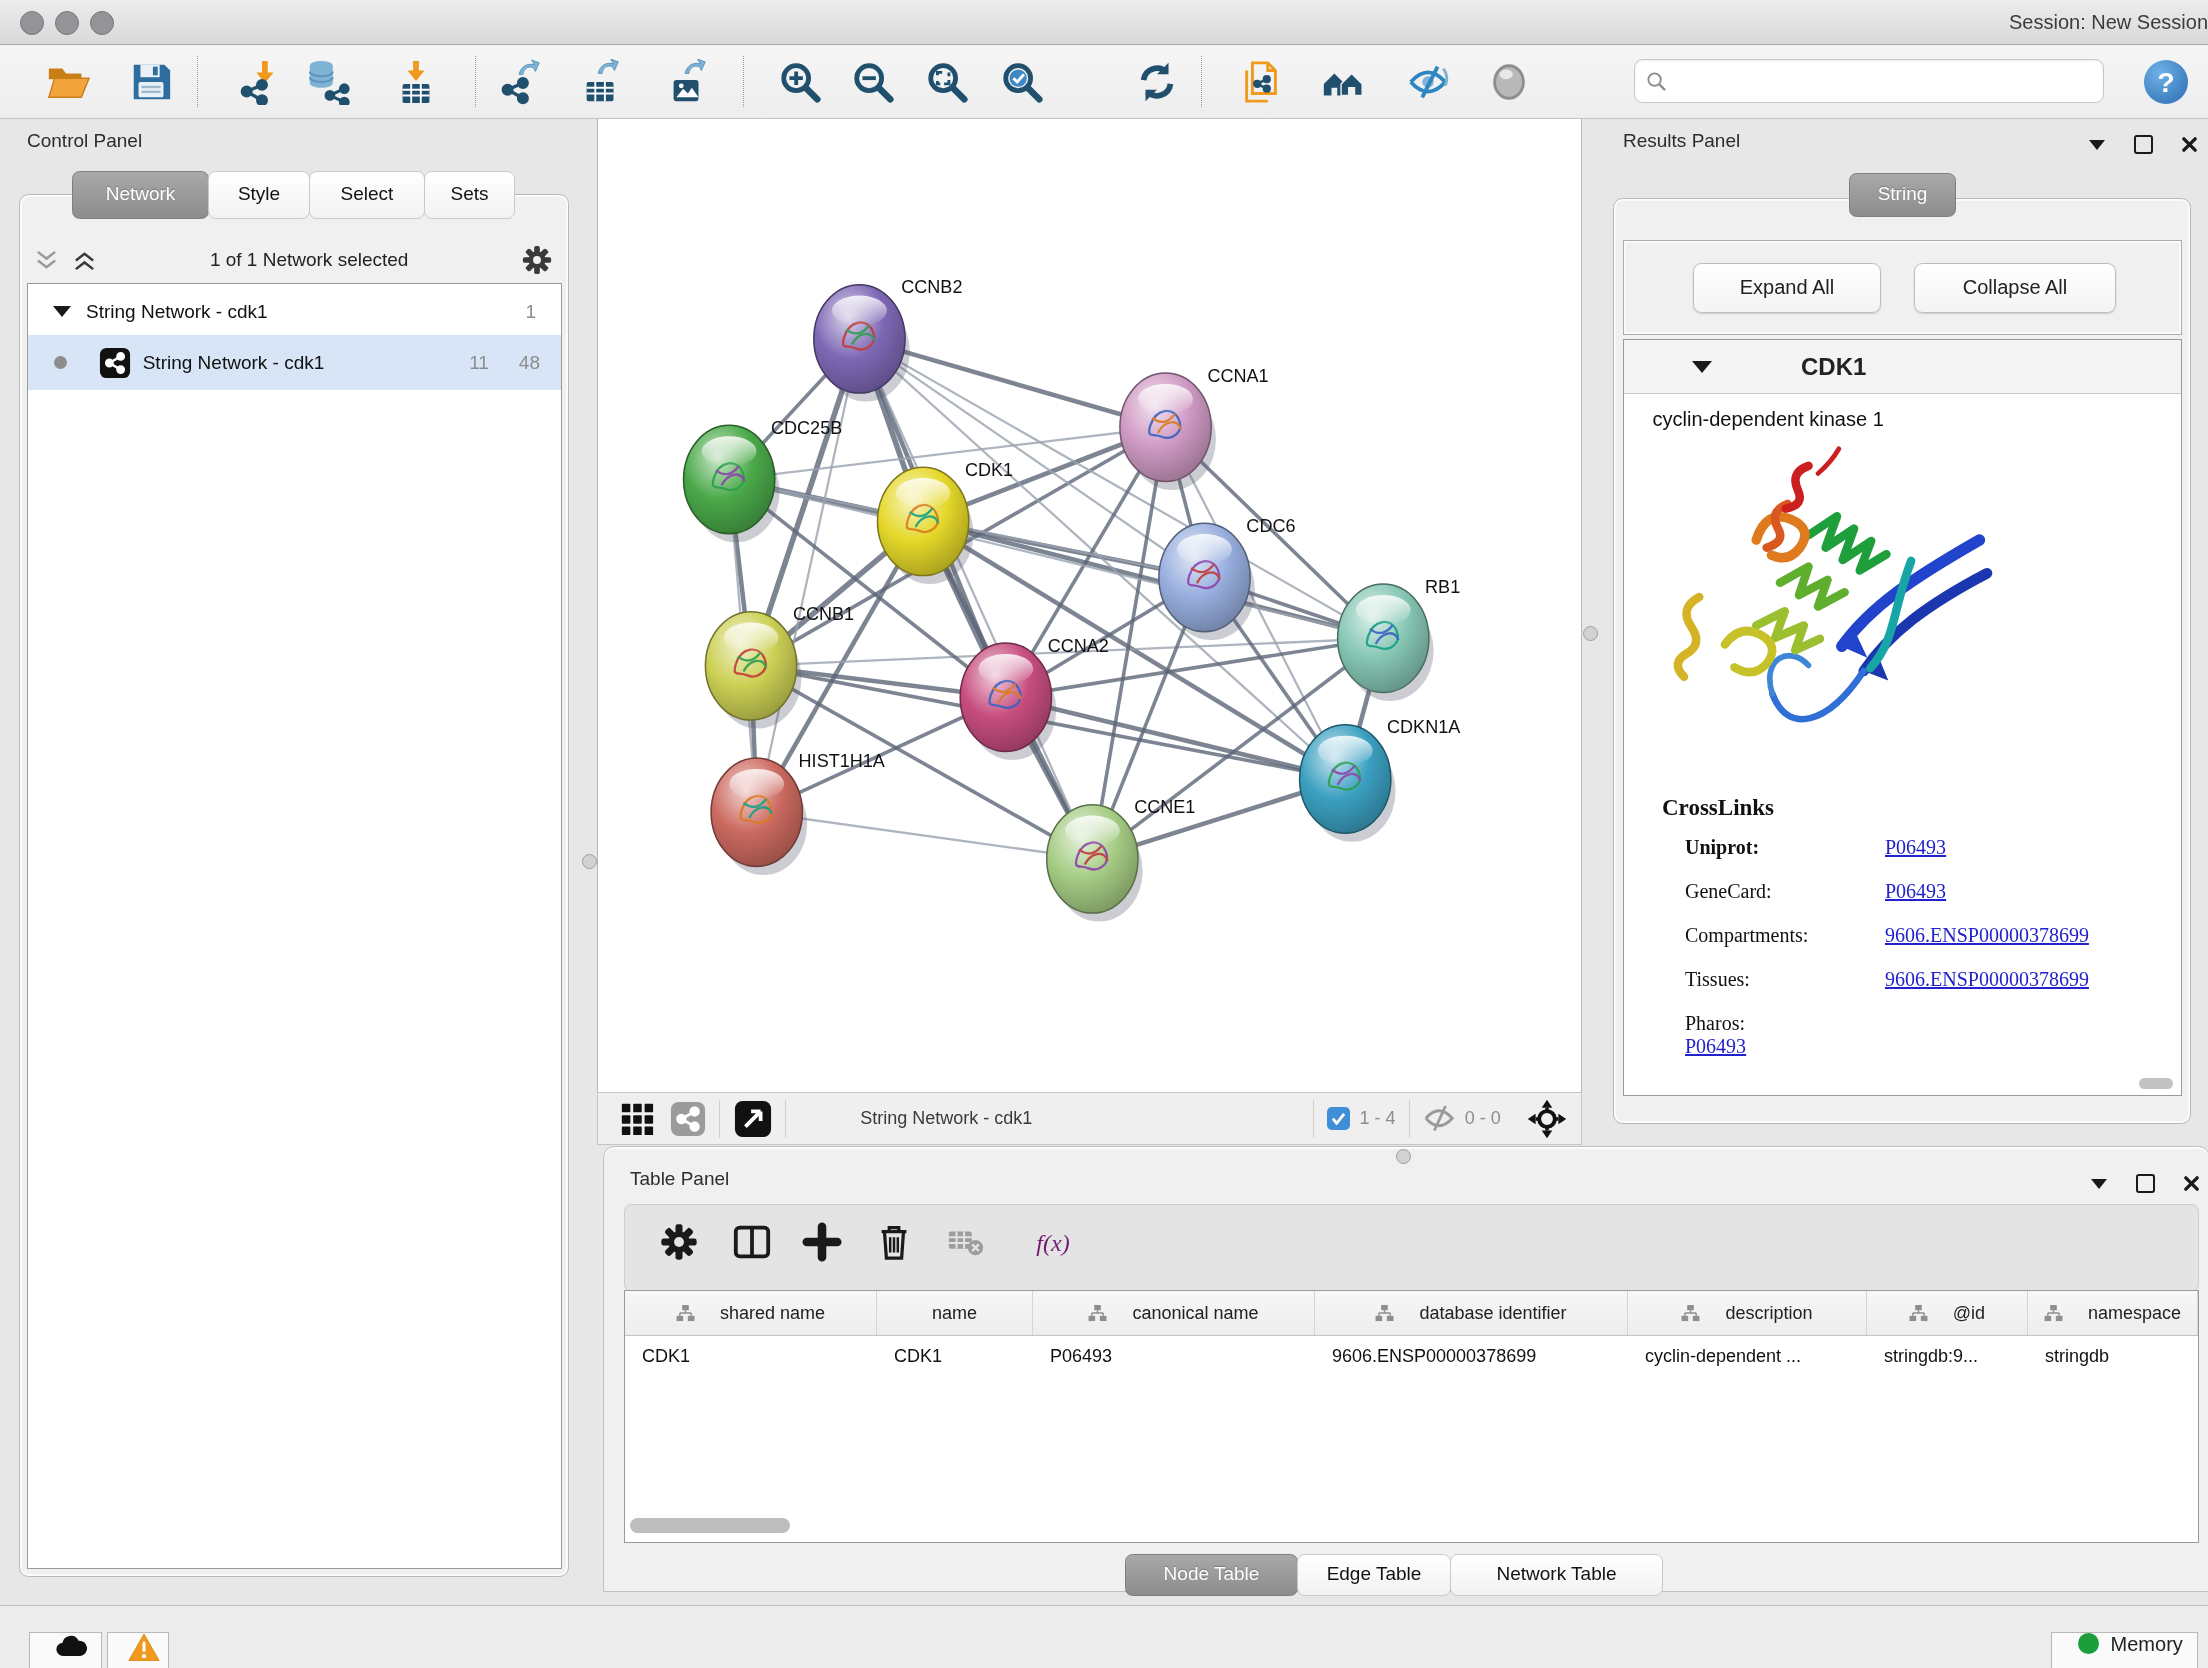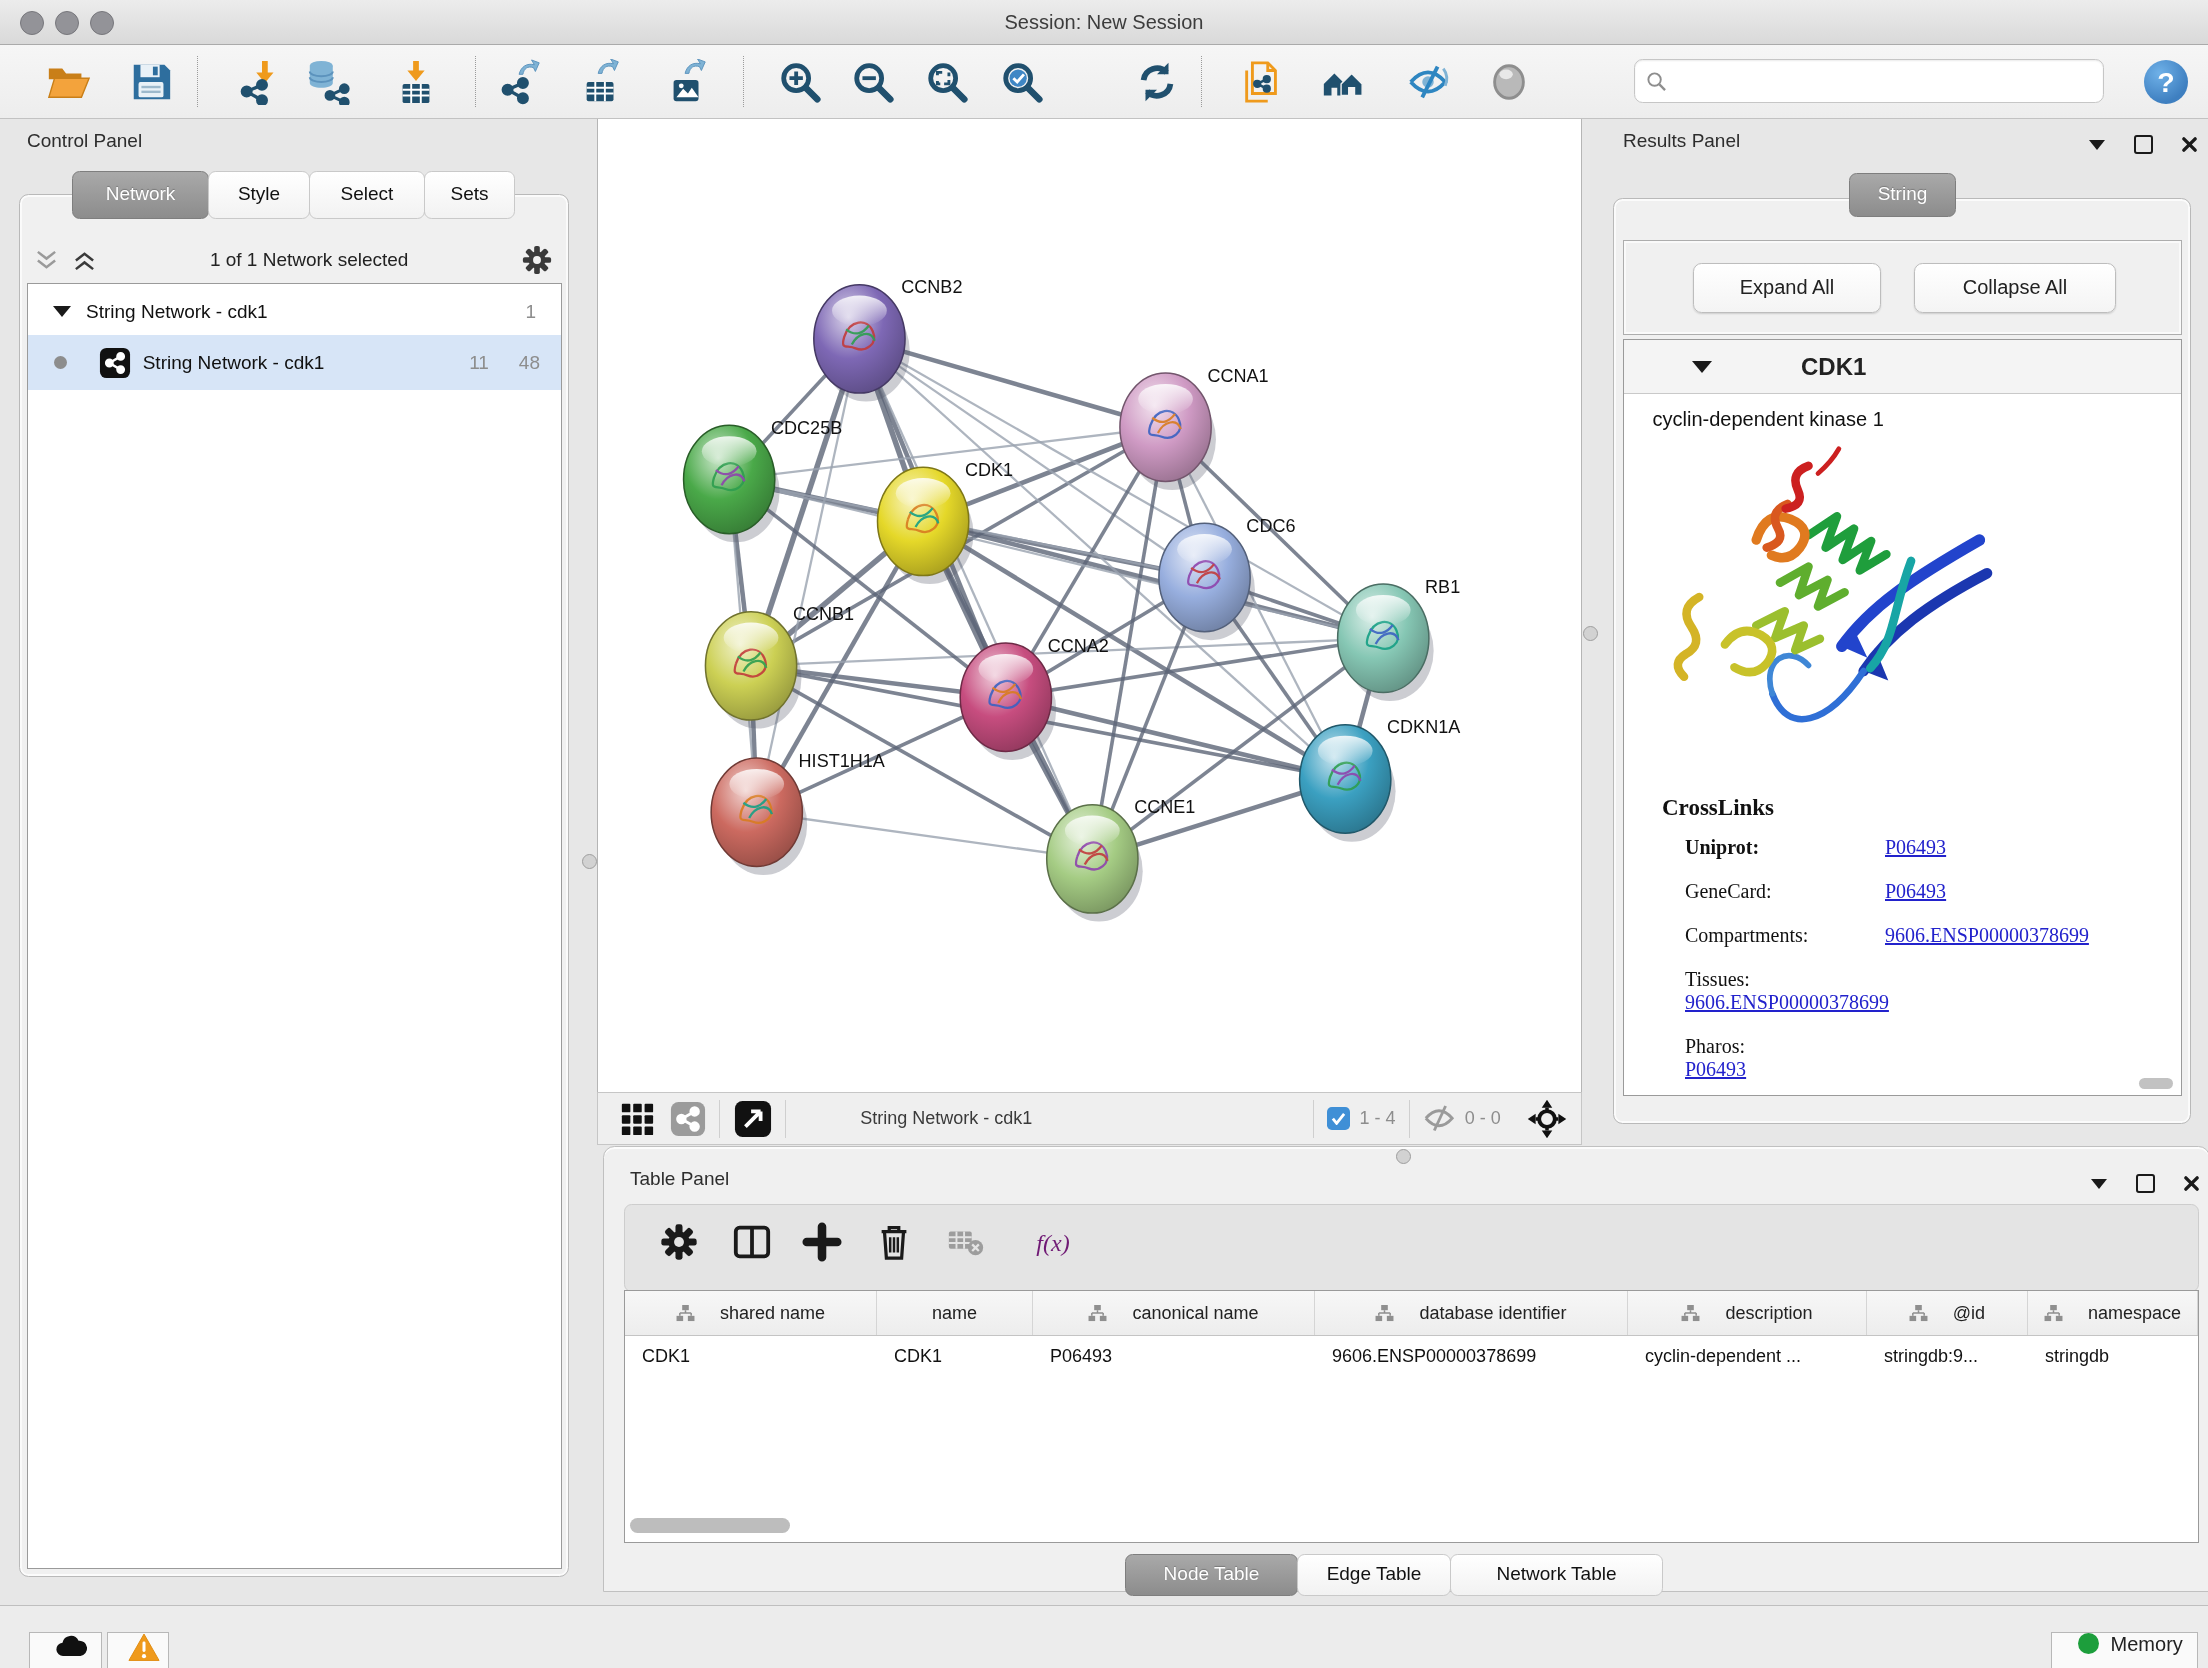--- a/index.html
+++ b/index.html
@@ -4,21 +4,21 @@
 <style>
   html,body{margin:0;padding:0;background:#e4e4e4;}
   #stage{position:relative;width:2208px;height:1668px;background:#e7e7e7;
          font-family:"Liberation Sans",sans-serif;color:#222;overflow:hidden;}
   
   .titlebar{position:absolute;left:0;top:0;width:2208px;height:44px;
     background:linear-gradient(#ececec,#d9d9d9);border-bottom:1px solid #aaa;}
   .tlight{position:absolute;top:10.5px;width:22px;height:22px;border-radius:50%;
     background:#939398;border:1px solid #77777c;}
   .win-title{position:absolute;left:0;top:0;width:100%;height:44px;line-height:44px;
-    text-align:center;font-size:20px;color:#3c3c3c;border-radius:16px;}
+    text-align:right;font-size:20px;color:#3c3c3c;border-radius:16px;}
   
   .toolbar{position:absolute;left:0;top:45px;width:2208px;height:73px;
     background:linear-gradient(#f6f6f6,#ededed);border-bottom:1px solid #c2c2c2;}
   .tbtn{position:absolute;top:14.3px;width:46px;height:46px;cursor:pointer;}
   .tsep{position:absolute;top:11.4px;height:51px;border-left:1.9px dotted #9b9b9b;}
   .searchbox{position:absolute;left:1634px;top:14.3px;width:468px;height:42px;background:#fff;
     border:1px solid #c6c6c6;border-radius:8.6px;box-shadow:inset 0 1px 1.9px rgba(0,0,0,.08);}
   .searchbox svg{position:absolute;left:11.4px;top:10.5px;}
   .searchbox input{position:absolute;left:40px;top:2.9px;width:418px;height:34px;border:none;
     outline:none;font-size:18px;background:transparent;}
@@ -665,21 +665,21 @@
             <a class="xl-link">P06493</a>
           </div>
           <div style="display: flex; margin-bottom: 21px;">
             <span class="xl-label" style="width: 200px;">GeneCard:</span>
             <a class="xl-link">P06493</a>
           </div>
           <div style="display: flex; margin-bottom: 21px;">
             <span class="xl-label" style="width: 200px;">Compartments:</span>
             <a class="xl-link">9606.ENSP00000378699</a>
           </div>
-          <div style="display: flex; margin-bottom: 21px; flex-direction: column;">
+          <div style="display: flex; margin-bottom: 21px;">
             <span class="xl-label" style="width: 200px;">Tissues:</span>
             <a class="xl-link">9606.ENSP00000378699</a>
           </div>
           <div style="display: flex; margin-bottom: 21px; flex-direction: column;">
             <span class="xl-label" style="width: 200px;">Pharos:</span>
             <a class="xl-link">P06493</a>
           </div>
         </div>
       <div style="position:absolute;right:7.6px;bottom:5.7px;width:34px;height:11.4px;border-radius:5.7px;background:#c2c2c2"></div>
     </div>

